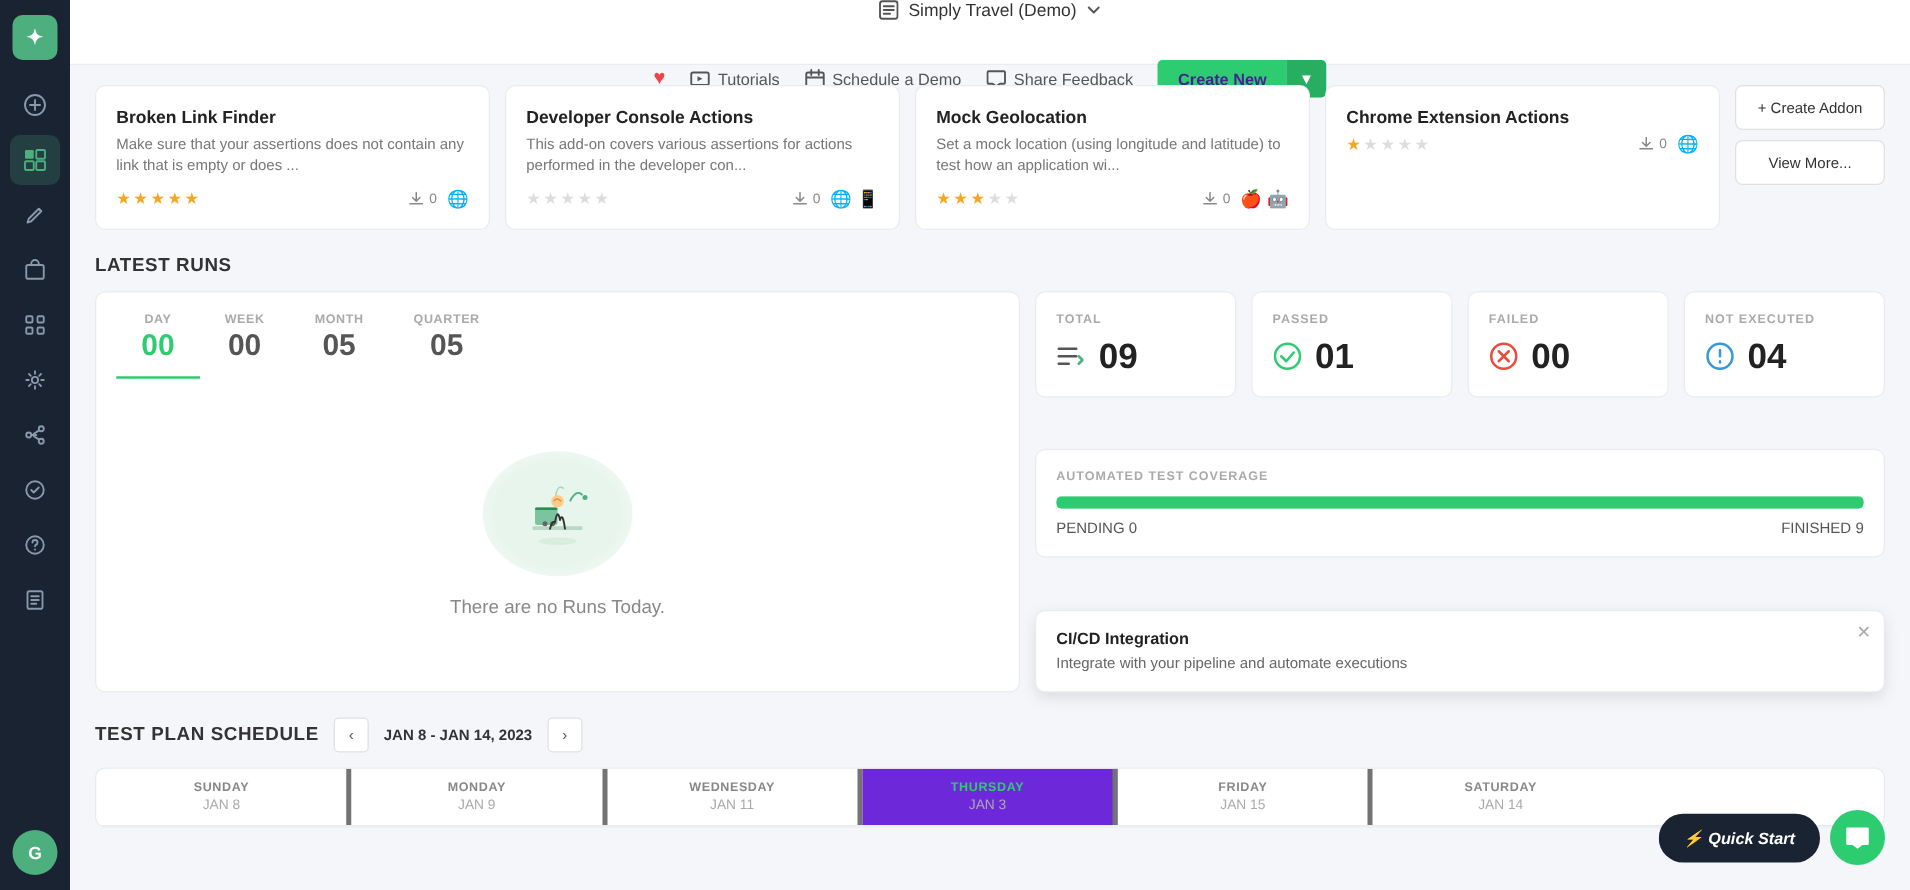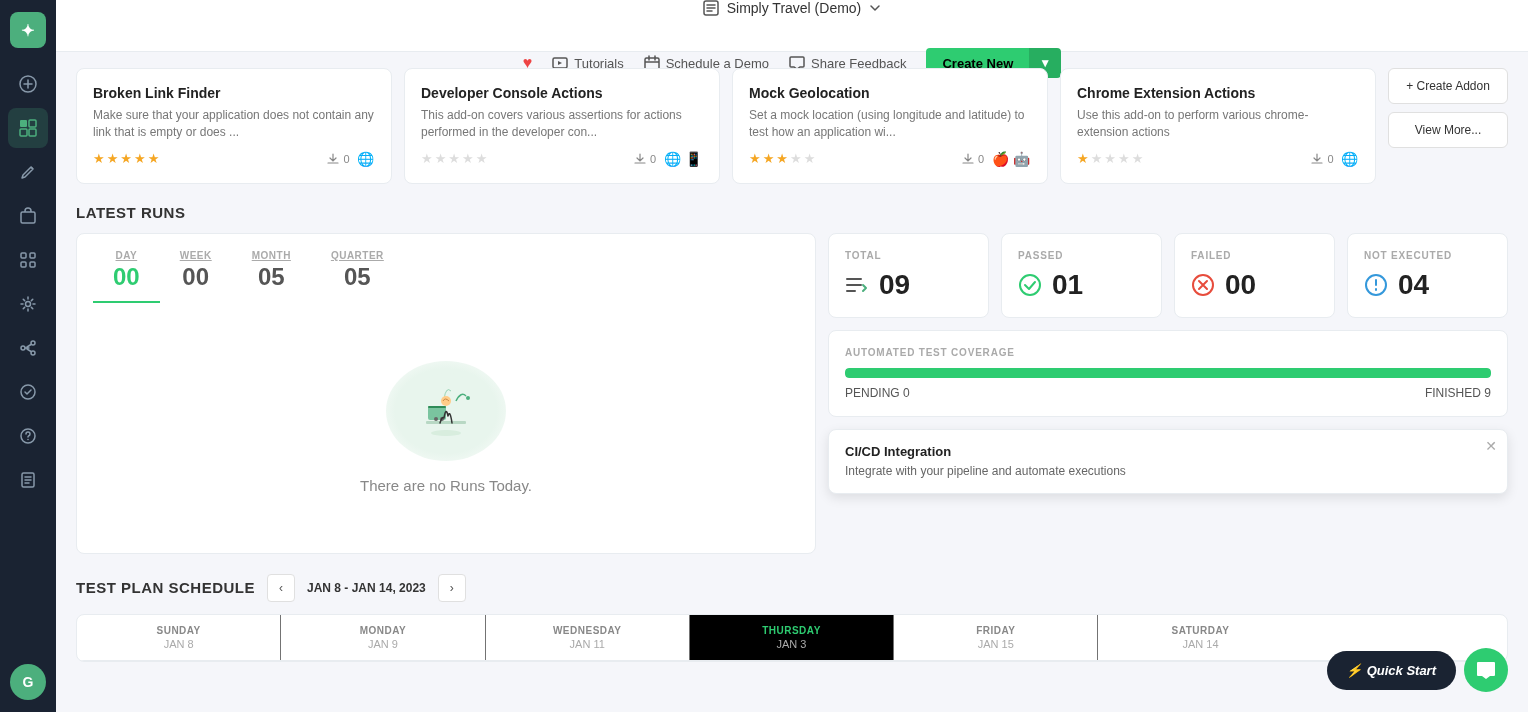--- a/index.html
+++ b/index.html
@@ -75,21 +75,21 @@
     }
     .topbar-link {
       display: flex; align-items: center; gap: 6px;
       font-size: 13px; color: #555;
       cursor: pointer;
       text-decoration: none;
     }
     .heart-icon { color: #e44; font-size: 16px; }
     .btn-create {
       background: #2ecc71;
-      color: #000000;
+      color: #4c1d95;
       border: none;
       padding: 4px 16px;
       border-radius: 4px 0 0 4px;
       font-size: 13px;
       font-weight: 600;
       cursor: pointer;
     }
     .btn-create-arrow {
       background: #27ae60;
       color: white;
@@ -185,20 +185,21 @@
       font-size: 50px;
     }
     .runs-empty p { font-size: 15px; color: #888; }
 
     
     .runs-stats {
       display: flex;
       flex-direction: column;
       gap: 12px;
       width: 680px;
+      justify-content: space-between;
     }
     .stats-row {
       display: grid;
       grid-template-columns: repeat(4, 1fr);
       gap: 12px;
     }
     .stat-card {
       background: white;
       border: 1px solid #e8ecf0;
       border-radius: 8px;
@@ -271,26 +272,26 @@
     .schedule-days {
       display: grid;
       grid-template-columns: repeat(7, 1fr);
       border-bottom: 1px solid #e8ecf0;
     }
     .schedule-day {
       padding: 10px 12px;
       font-size: 11px;
       color: #888;
       text-align: center;
-      border-right: 1px solid #737373;
+      border-right: 4px solid #737373;
     }
     .schedule-day:last-child { border-right: none; }
     .schedule-day .day-name { font-weight: 700; letter-spacing: 0.5px; text-transform: uppercase; font-size: 10px; }
     .schedule-day .day-date { font-size: 11px; color: #aaa; margin-top: 2px; }
-    .schedule-day.today { background: #000000; }
+    .schedule-day.today { background: #6d28d9; }
     .schedule-day.today .day-name { color: #2ecc71; }
 
     
     .bottom-actions {
       position: fixed;
       bottom: 20px;
       right: 20px;
       display: flex;
       gap: 8px;
       align-items: center;
@@ -323,21 +324,21 @@
     .runs-tabs-container {
       display: flex;
       gap: 0;
       padding: 8px 16px 0;
     }
     .tab-item {
       padding: 8px 20px 10px;
       cursor: pointer;
       text-align: center;
     }
-    .tab-item-label { font-size: 10px; font-weight: 700; color: #aaa; text-transform: uppercase; letter-spacing: 0.5px; text-decoration: underline; }
+    .tab-item-label { font-size: 10px; font-weight: 700; color: #aaa; text-transform: uppercase; letter-spacing: 0.5px; }
     .tab-item-value { font-size: 24px; font-weight: 700; color: #555; margin-top: 2px; }
     .tab-item.active .tab-item-value { color: #2ecc71; }
     .tab-item.active { border-bottom: 2px solid #2ecc71; }
     .tab-item-value.green { color: #2ecc71; }
   </style>
 </head>
 <body>
 
 <div class="sidebar">
   <div class="sidebar-logo">✦</div>
@@ -454,21 +455,21 @@
       </div>
     </div>
   </div>
 
   <div class="content">
 
     <div class="addons-row">
 
       <div class="addon-card">
         <h3>Broken Link Finder</h3>
-        <p>Make sure that your application does not contain any link that is empty or does ...</p>
+        <p>Make sure that your assertions does not contain any link that is empty or does ...</p>
         <div class="addon-footer">
           <div class="stars">
             <span class="star filled">★</span>
             <span class="star filled">★</span>
             <span class="star filled">★</span>
             <span class="star filled">★</span>
             <span class="star filled">★</span>
           </div>
           <div class="download-info">
             <svg width="12" height="12" viewBox="0 0 12 12" fill="none">
@@ -517,21 +518,20 @@
                 <path d="M6 1v6M3 5l3 3 3-3M1 10h10" stroke="#888" stroke-width="1.2" stroke-linecap="round"></path>
               </svg>
             <span>0</span>
           </div>
           <div class="platform-icons">🍎 🤖</div>
         </div>
       </div>
 
       <div class="addon-card">
         <h3>Chrome Extension Actions</h3>
-        <p>Use this add-on to perform various chrome-extension actions</p>
         <div class="addon-footer">
           <div class="stars">
             <span class="star filled">★</span>
             <span class="star empty">★</span>
             <span class="star empty">★</span>
             <span class="star empty">★</span>
             <span class="star empty">★</span>
           </div>
           <div class="download-info">
             <svg width="12" height="12" viewBox="0 0 12 12" fill="none">

